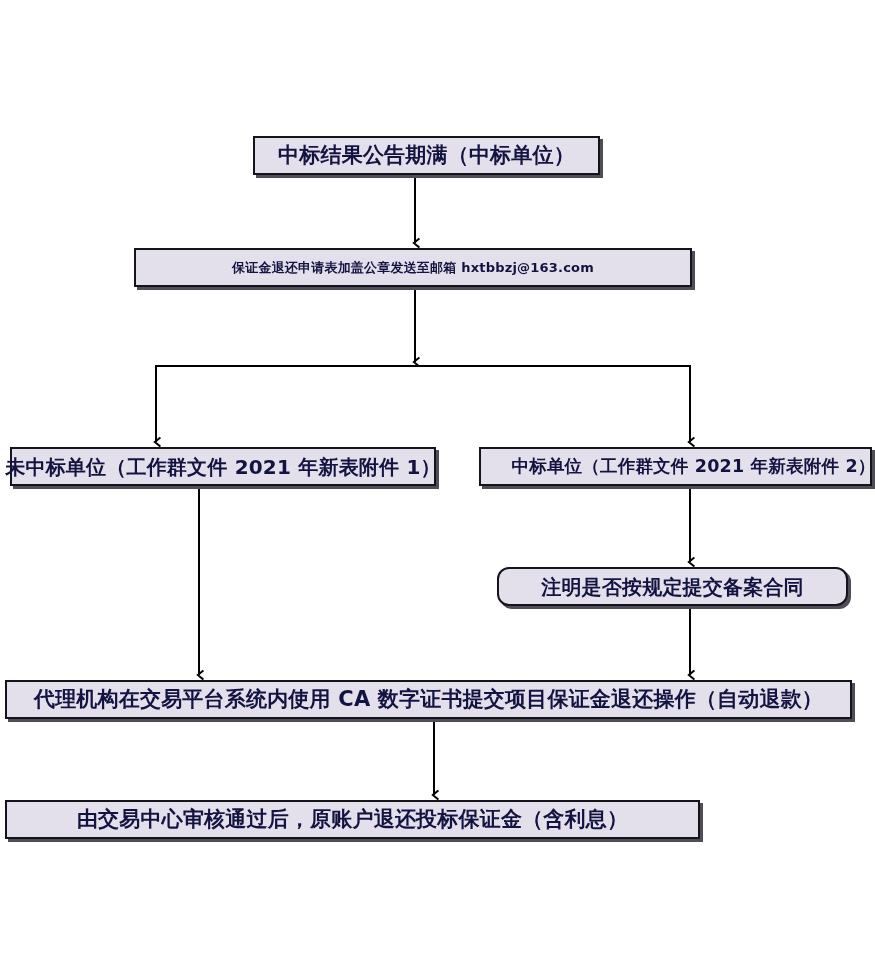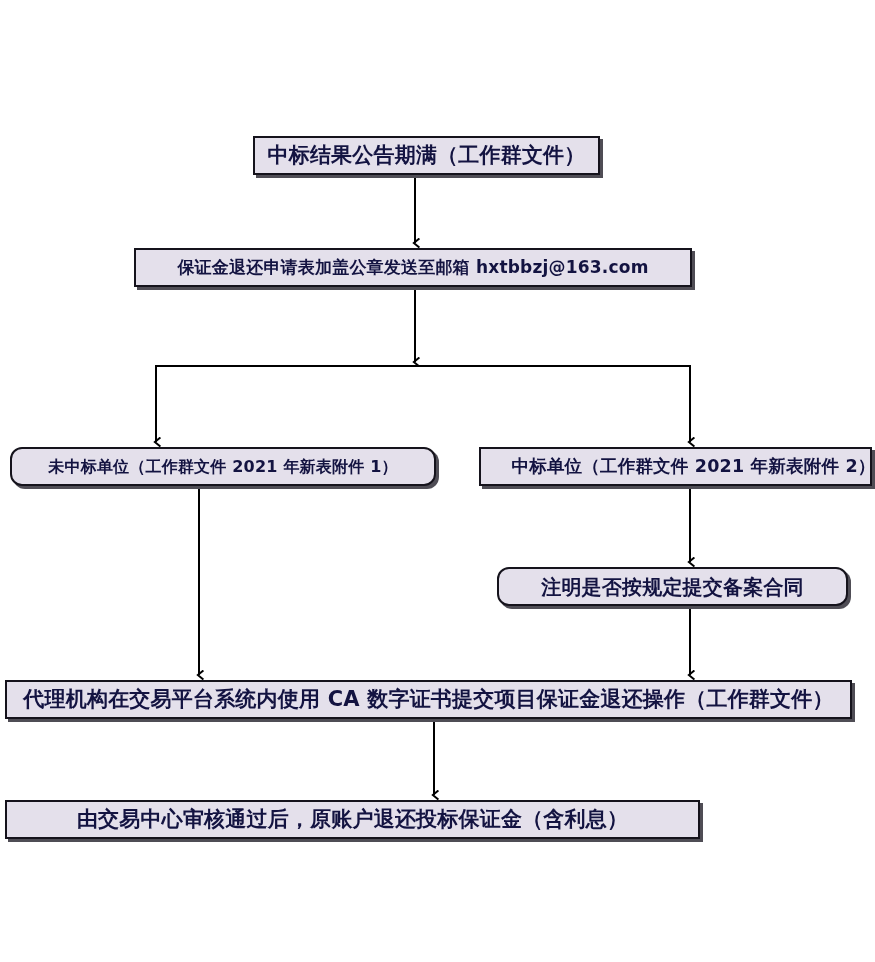--- a/index.html
+++ b/index.html
@@ -132,40 +132,40 @@
     <g>
       <line x1="690" y1="609" x2="690" y2="675" stroke="#000000" stroke-width="2" marker-end="url(#arrowhead)"></line>
     </g>
 
     <g>
       <line x1="434" y1="722" x2="434" y2="795" stroke="#000000" stroke-width="2" marker-end="url(#arrowhead)"></line>
     </g>
   </svg>
 
   <div class="node" id="node-announcement">
-    <span class="label">中标结果公告期满（工作群文件）</span>
+    <span class="label">中标结果公告期满（中标单位）</span>
   </div>
 
-  <div class="node" id="node-email" style="font-size: 17px;">
+  <div class="node" id="node-email" style="font-size: 13px;">
     <span class="label">保证金退还申请表加盖公章发送至邮箱 hxtbbzj@163.com</span>
   </div>
 
-  <div class="node" id="node-loser" style="font-size: 16px; border-radius: 12px;">
+  <div class="node" id="node-loser" style="font-size: 20px;">
     <span class="label">未中标单位（工作群文件 2021 年新表附件 1）</span>
   </div>
 
   <div class="node" id="node-winner" style="font-size: 17.5px; padding-left: 36px;">
     <span class="label">中标单位（工作群文件 2021 年新表附件 2）</span>
   </div>
 
   <div class="node" id="node-contract-note">
     <span class="label">注明是否按规定提交备案合同</span>
   </div>
 
   <div class="node" id="node-ca-submit">
-    <span class="label">代理机构在交易平台系统内使用 CA 数字证书提交项目保证金退还操作（工作群文件）</span>
+    <span class="label">代理机构在交易平台系统内使用 CA 数字证书提交项目保证金退还操作（自动退款）</span>
   </div>
 
   <div class="node" id="node-refund">
     <span class="label">由交易中心审核通过后，原账户退还投标保证金（含利息）</span>
   </div>
 
 </div>
 
 </body></html>

